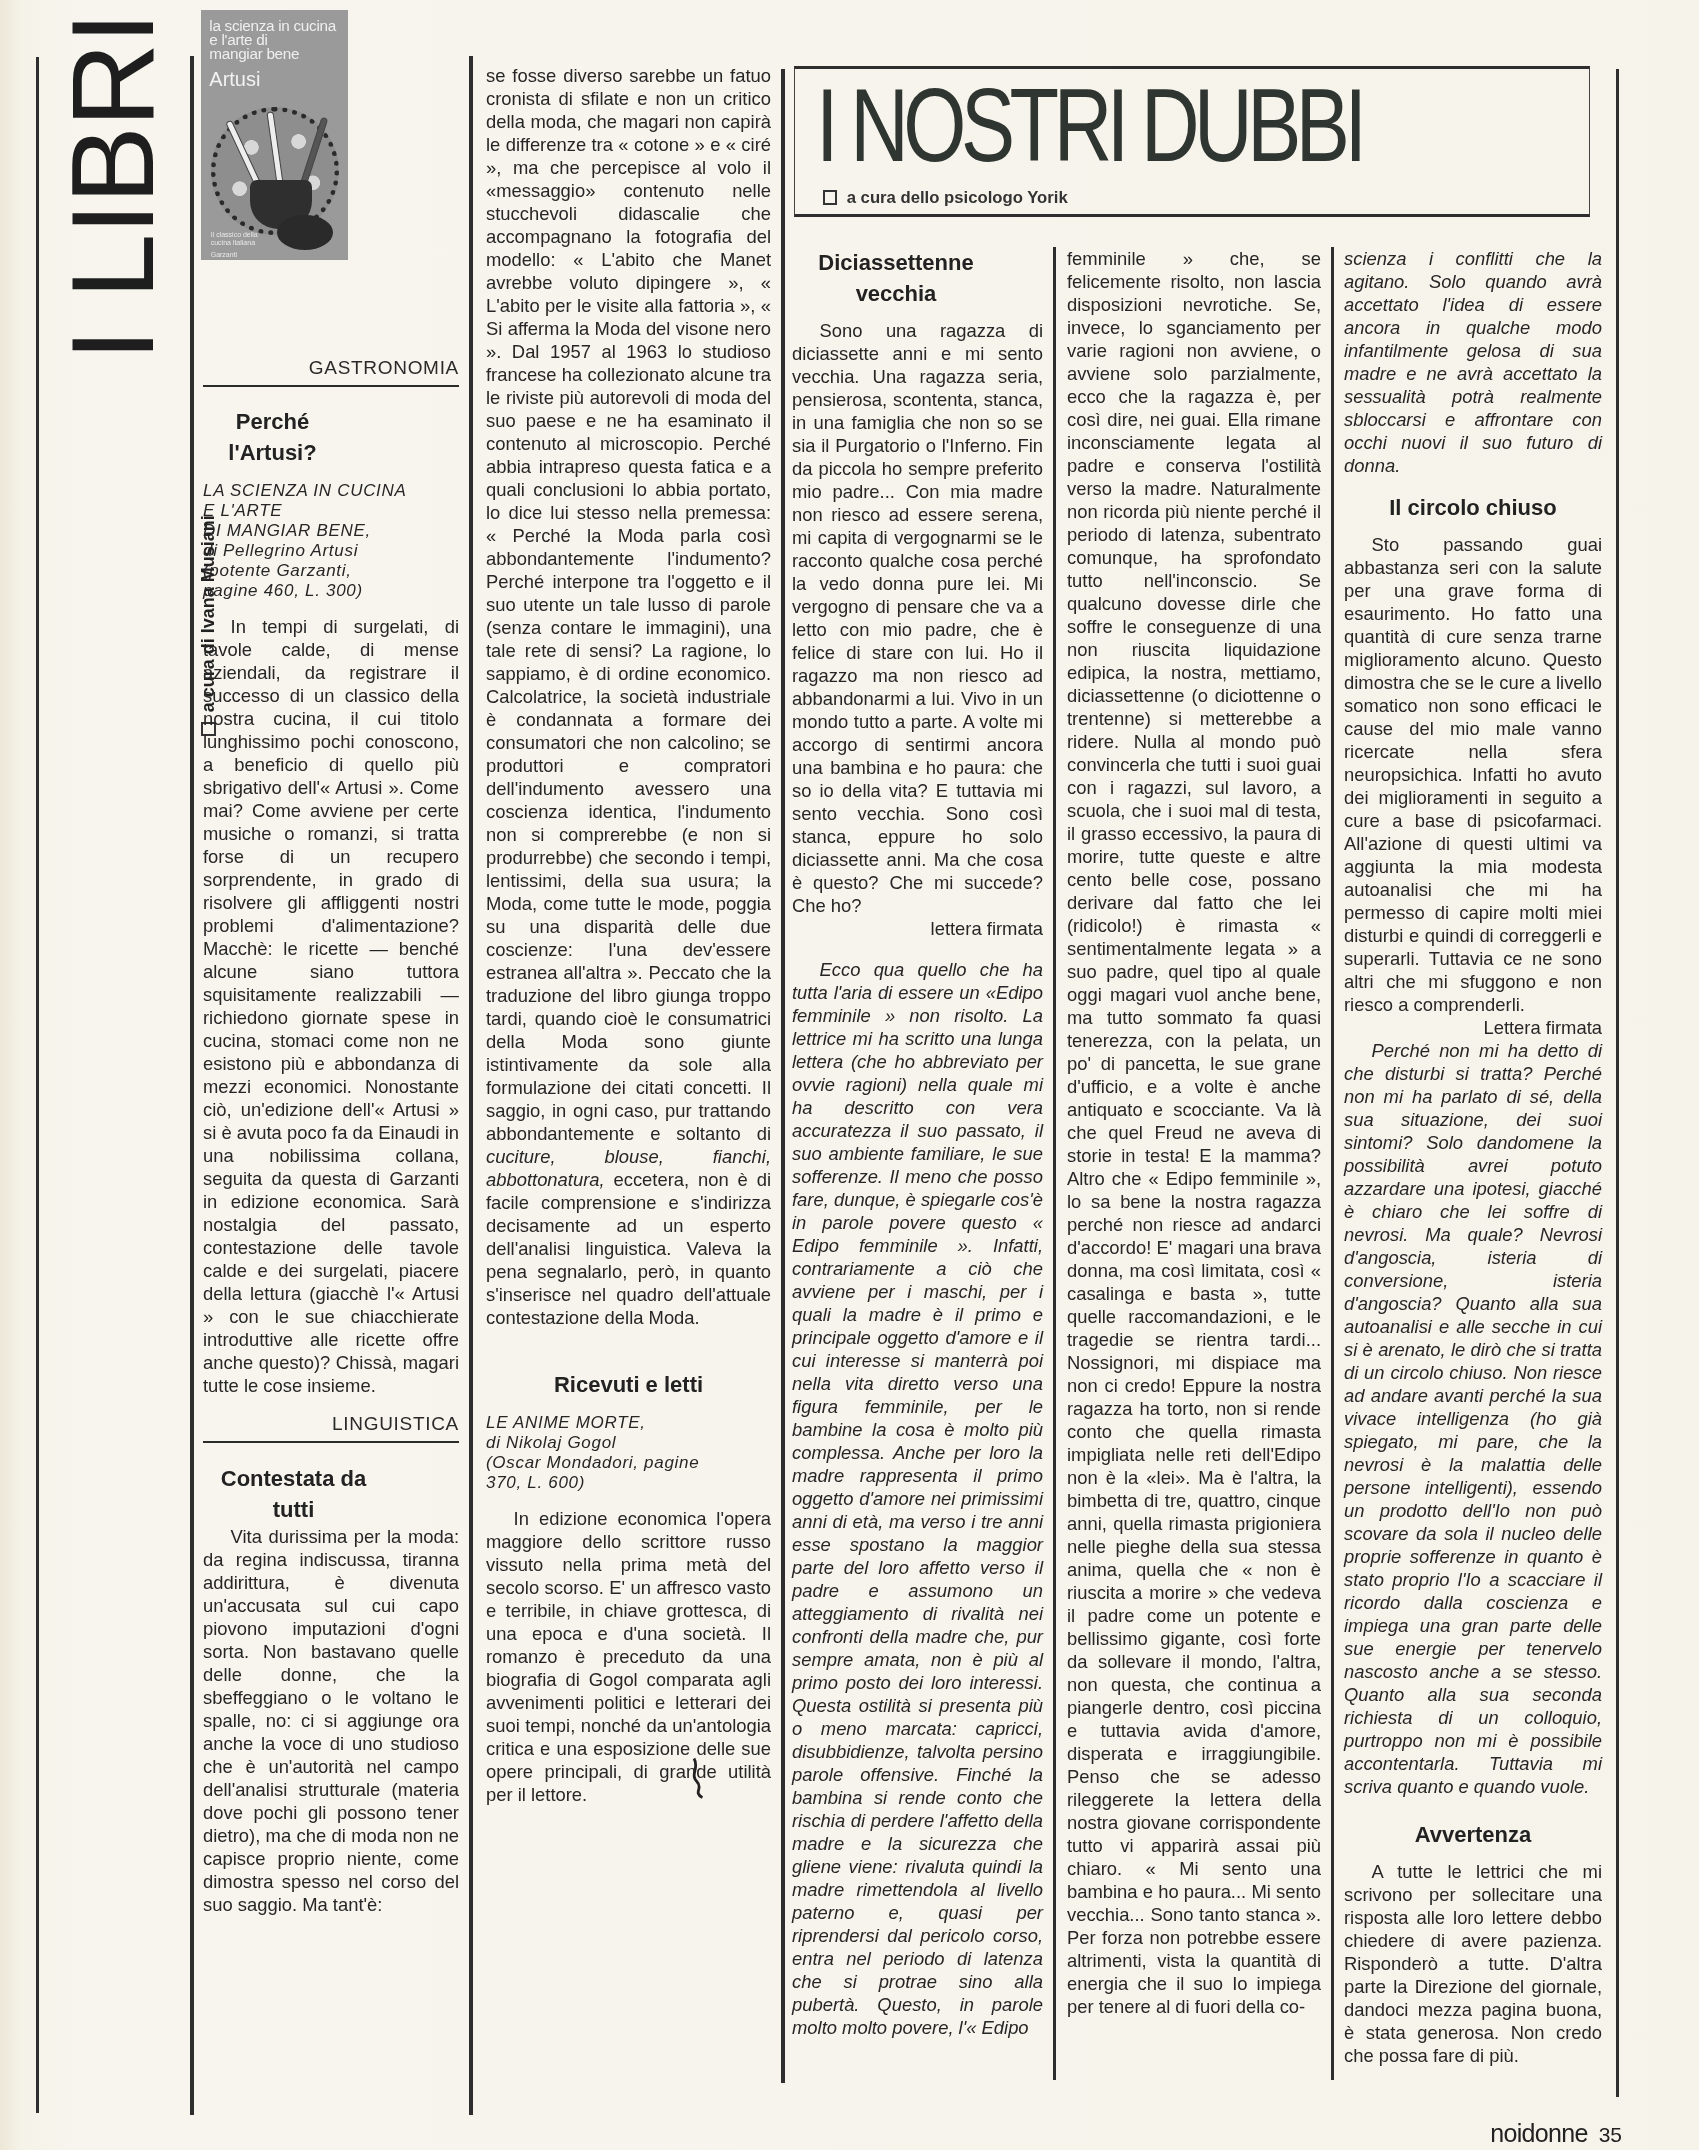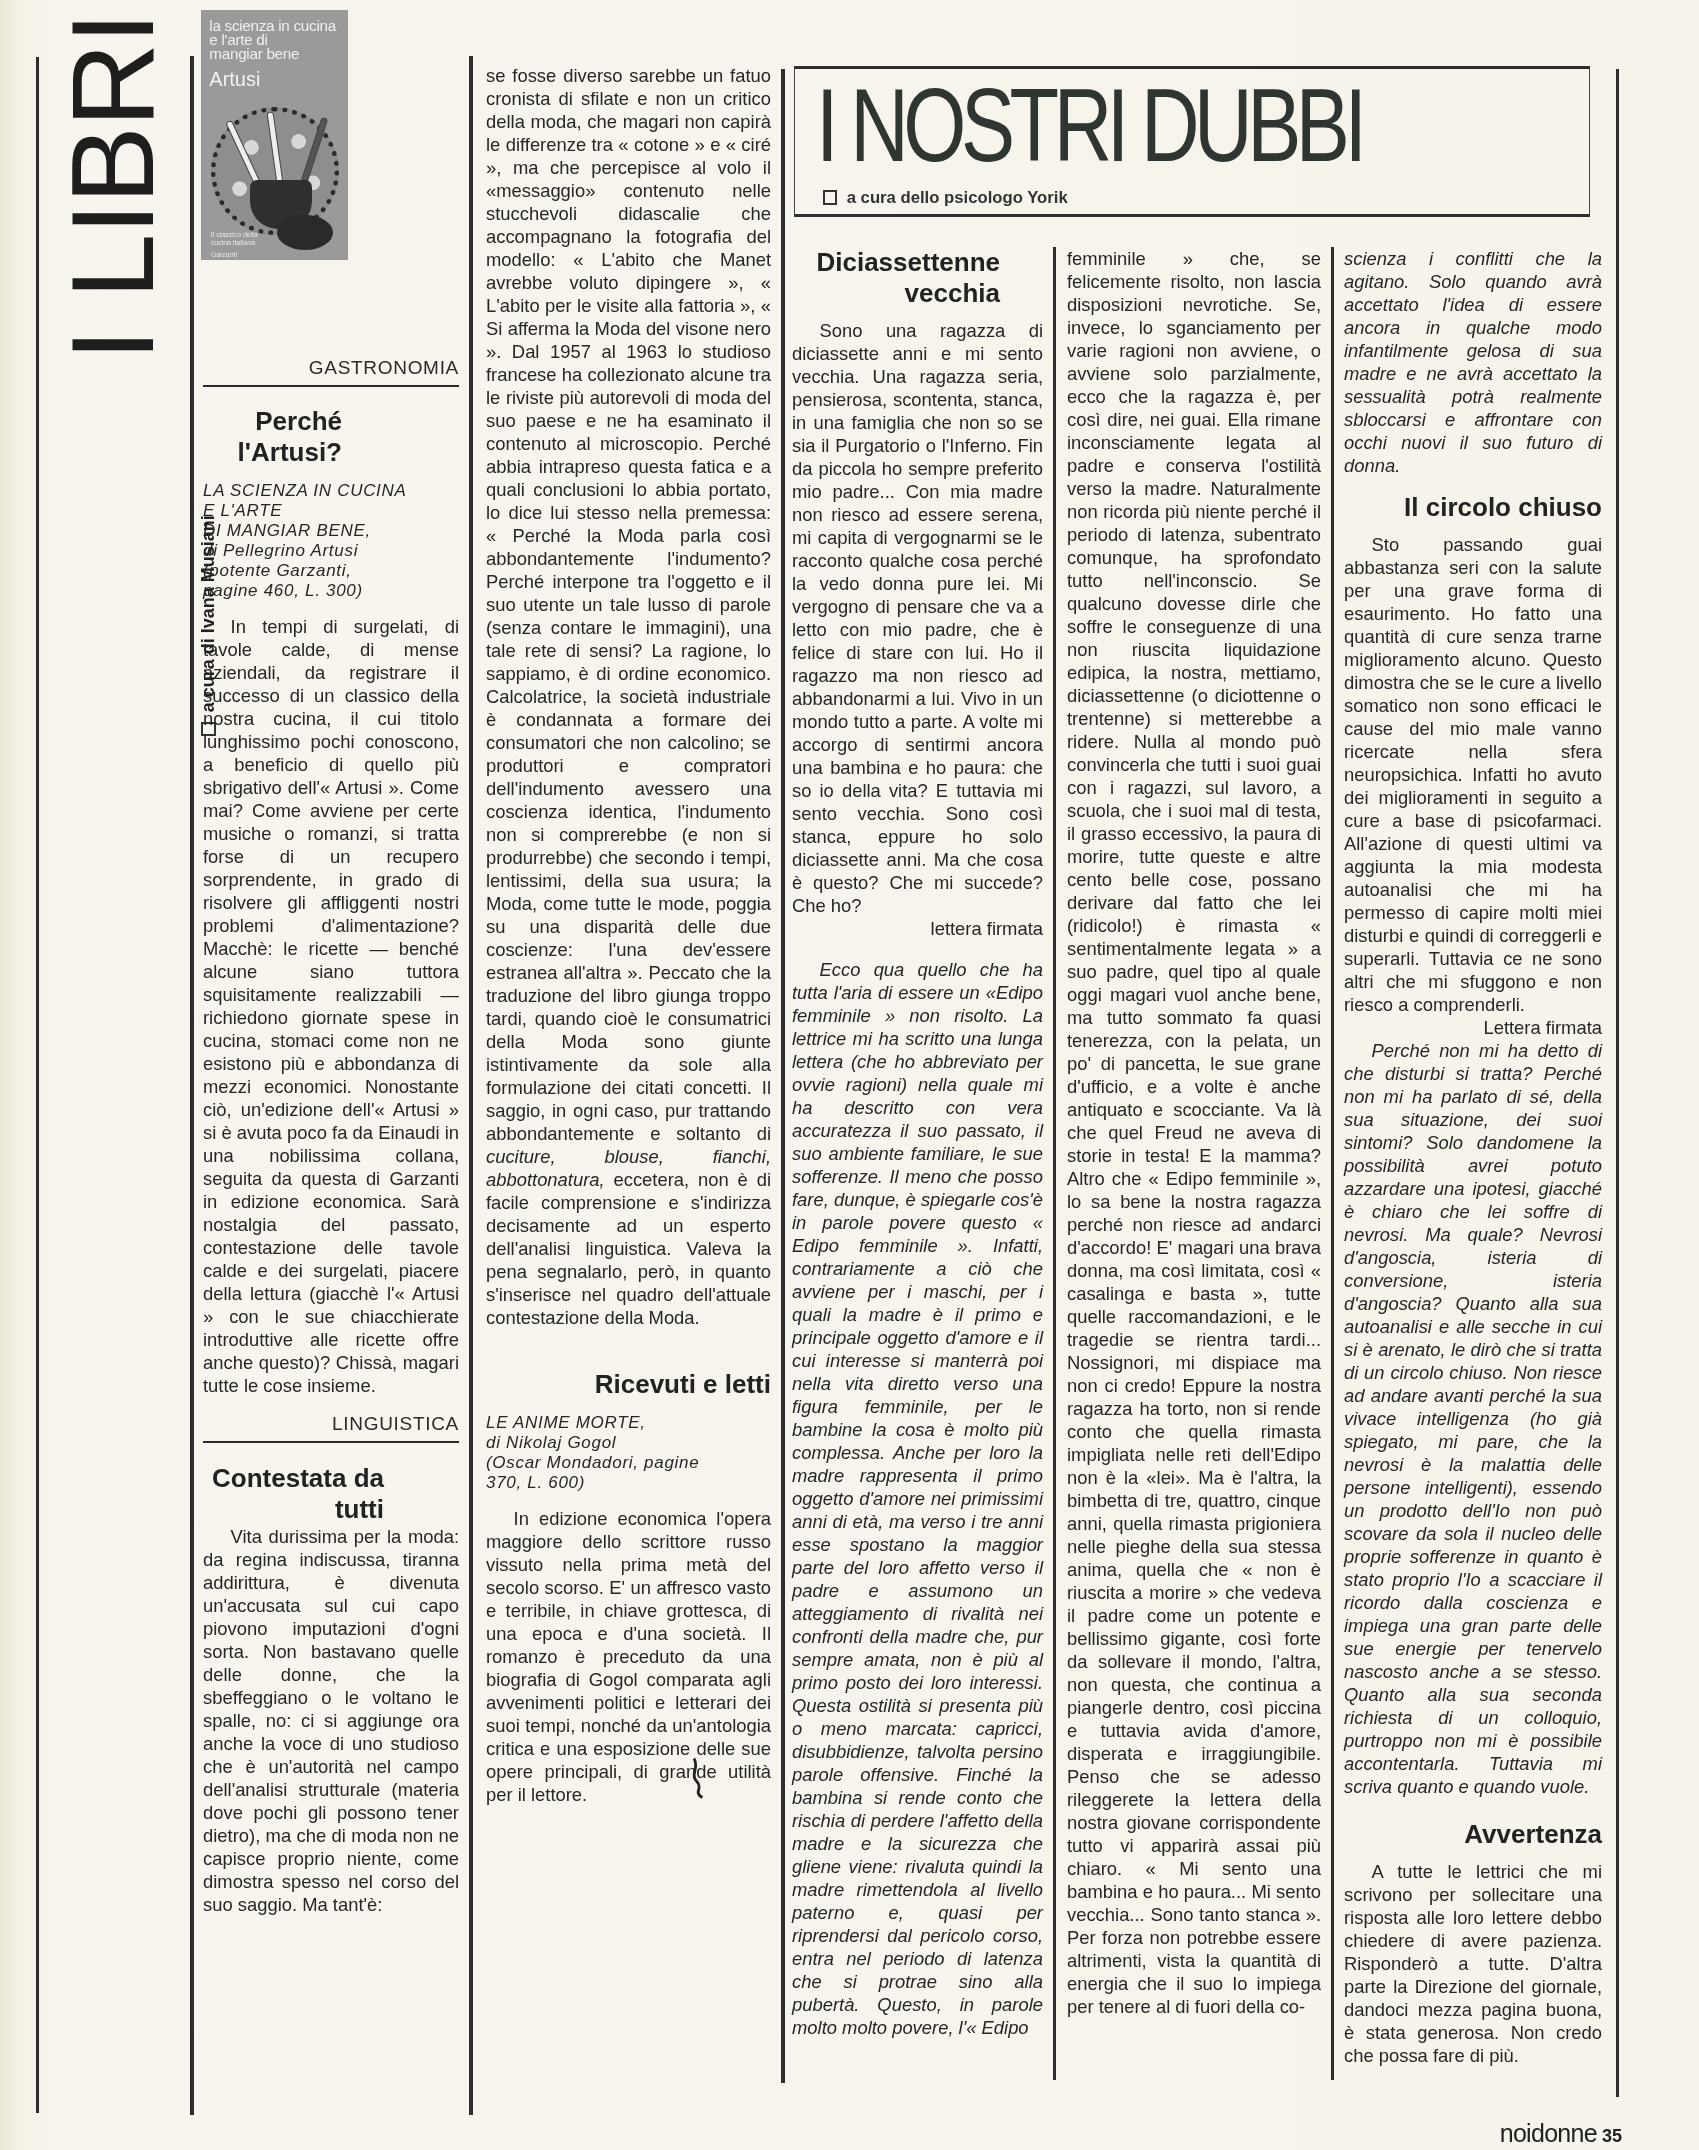--- a/index.html
+++ b/index.html
@@ -16,42 +16,42 @@
   .byline-rot { position: absolute; left: 0; top: 0; white-space: nowrap; font-size: 18px; font-weight: bold; color: #222; transform-origin: 0 0; transform: translate(158px, 667px) rotate(-90deg); }
   .byline-rot .box, .yorik-byline .box { display: inline-block; width: 14px; height: 15.3px; border: 2.1px solid #333; margin-right: 9.7px; vertical-align: -2.1px; }
 
   
   .col { position: absolute; font-size: 18.4px; line-height: 23px; text-align: justify; color: #262626; }
   .col p { text-indent: 1.5em; hyphens: manual; }
   .col .noindent { text-indent: 0; }
   .col .ital { font-style: italic; }
 
   .category { font-size: 19px; letter-spacing: 0.7px; text-align: right; padding-bottom: 6px; border-bottom: 2.8px solid #2b2b2b; color: #2a2a2a; }
-  .article-title { font-weight: bold; font-size: 26px; line-height: 31px; text-align: right; margin-top: 19.4px; color: #222; }
+  .article-title { font-weight: bold; font-size: 22px; line-height: 31px; text-align: center; margin-top: 19.4px; color: #222; }
   .bookref { font-style: italic; font-size: 17px; line-height: 20px; text-align: left; margin: 12.5px 0 14px 0; letter-spacing: 0.7px; }
   .signature { text-align: right; text-indent: 0 !important; }
 
   
   .cover { position: absolute; left: 201px; top: 10.4px; width: 147px; height: 250px; background: #9a9a9a; overflow: hidden; }
   .cover .cover-text { position: absolute; left: 8.3px; top: 8.3px; color: #efefef; font-size: 15.3px; line-height: 14px; letter-spacing: -0.3px; }
   .cover .cover-author { position: absolute; left: 8.3px; top: 58px; color: #f2f2f2; font-size: 20px; font-weight: normal; }
   .cover .plate { position: absolute; left: 9.7px; top: 97px; width: 128px; height: 128px; border-radius: 50%; border: 5.6px dotted #2a2a2a; background: radial-gradient(circle at 30% 30%, #d8d8d8 7px, transparent 7.6px), radial-gradient(circle at 70% 25%, #d8d8d8 7px, transparent 7.6px), radial-gradient(circle at 20% 65%, #d8d8d8 7px, transparent 7.6px), radial-gradient(circle at 82% 60%, #d8d8d8 7px, transparent 7.6px), #8e8e8e; }
   .cover .pot { position: absolute; left: 49px; top: 170px; width: 62px; height: 49px; background: #2f2f2f; border-radius: 7px 7px 28px 28px; }
   .cover .lid { position: absolute; left: 76px; top: 205px; width: 56px; height: 35px; background: #2a2a2a; border-radius: 50%; }
   .cover .utensil { position: absolute; width: 7px; height: 76px; background: #eee; border: 1.4px solid #444; border-radius: 4.2px; transform-origin: bottom center; }
   .cover .small { position: absolute; left: 9.7px; top: 221px; color: #e9e9e9; font-size: 7px; line-height: 7.6px; }
 
   
   .header-box { position: absolute; left: 794px; top: 66px; width: 796px; height: 151px; border-top: 3.5px solid #2e2e2e; border-bottom: 3.5px solid #2e2e2e; border-left: 1.4px solid #444; border-right: 1.4px solid #444; }
   .header-title { position: absolute; left: 21px; top: 4.2px; font-size: 104px; line-height: 104px; color: #2f3531; letter-spacing: -7px; transform: scaleX(0.78); transform-origin: 0 0; white-space: nowrap; font-family: "Liberation Sans", sans-serif; }
   .yorik-byline { position: absolute; left: 28px; top: 119px; font-size: 16.7px; font-weight: bold; color: #333; }
 
   .footer { position: absolute; right: 78px; top: 2119px; font-size: 25px; color: #222; }
   .footer .brand { font-family: "Liberation Sans", sans-serif; font-weight: normal; letter-spacing: -0.7px; }
-  .footer .pnum { font-weight: bold; margin-left: 5px; font-size: 18px; }
+  .footer .pnum { font-weight: normal; margin-left: 11px; font-size: 21px; }
   .scribble { position: absolute; left: 687px; top: 1757px; width: 21px; height: 42px; }
 </style>
 </head>
 <body>
 
 <div class="page">
 
   <div class="vrule" style="left:36px; top:57px; height:2056px; width:2.8px;"></div>
   <div class="vrule" style="left:190px; top:56px; height:2059px;"></div>
   <div class="vrule" style="left:469px; top:56px; height:2059px;"></div>

